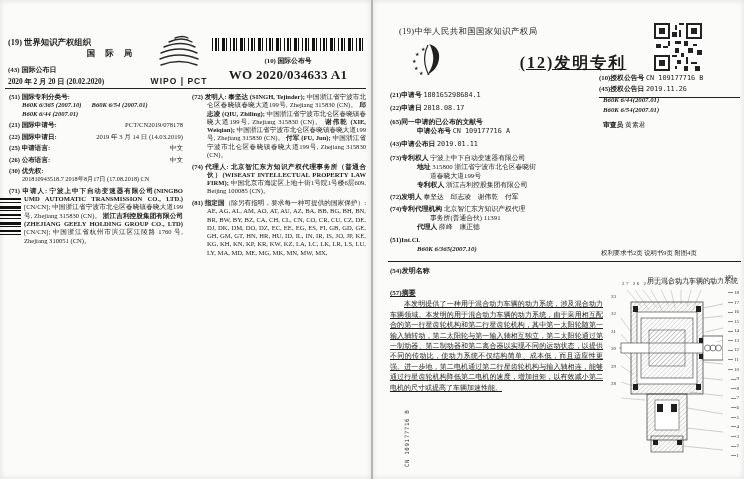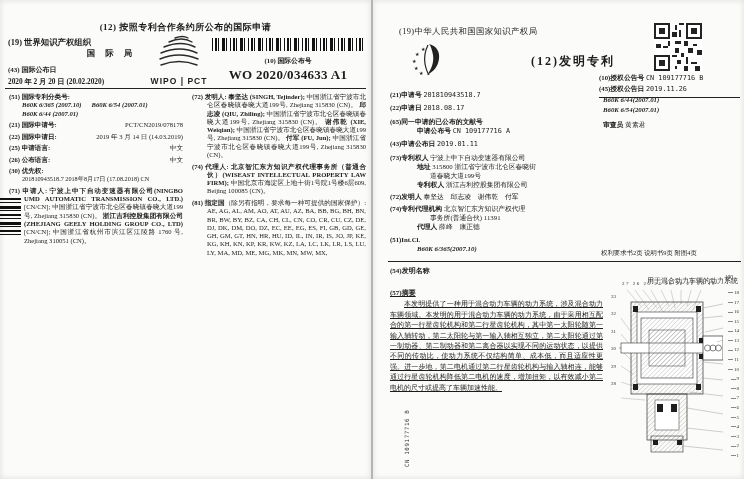--- a/index.html
+++ b/index.html
@@ -37,21 +37,21 @@
   .hang{padding-left:15px;text-indent:-15px;text-align:justify;margin:0 0 3.2px 0;}
   .ipcwrap{display:flex;gap:10px;padding-left:13px;}
   .barcode-side{position:absolute;left:0;top:198px;width:21px;height:39px;
       background:repeating-linear-gradient(180deg,#111 0 2px,transparent 2px 4px,#111 4px 5px,
       transparent 5px 8px,#111 8px 11px,transparent 11px 12px,#111 12px 13px,transparent 13px 16px);}
 
   
   .rp-office{position:absolute;top:26px;left:26px;font-size:8.4px;letter-spacing:.4px;}
   .rp-logo{position:absolute;top:42px;left:34px;}
   .rp-doctype{position:absolute;top:53px;left:120px;width:160px;text-align:center;
-              font-size:12px;font-weight:bold;letter-spacing:2px;}
+              font-size:16px;font-weight:bold;letter-spacing:2px;text-decoration:underline;}
   .rp-qr{position:absolute;top:23px;right:42px;width:48px;height:48px;}
   .rp-grant{position:absolute;top:73px;left:226px;right:4px;font-size:6.8px;line-height:9.5px;
             border-bottom:1px solid #222;padding-bottom:3px;}
   .rp-fields{position:absolute;top:90px;left:17px;width:200px;font-size:6.8px;line-height:9px;}
   .rf{margin-bottom:3.4px;}
   .rf .sub{padding-left:27px;}
   .rf .sub2{padding-left:40px;}
   .rp-ipc2{position:absolute;top:95px;left:230px;font-size:6.8px;line-height:10px;}
   .rp-ipc2 .exam{margin-top:5px;}
   .rp-pages{position:absolute;top:249px;left:228px;right:8px;font-size:6.4px;}
@@ -75,21 +75,20 @@
   .fig-right div::before{content:"";display:inline-block;width:5px;height:1px;
              background:#888;vertical-align:middle;margin-right:1px;}
   .fig-svg{position:absolute;top:16px;left:8px;}
 </style>
 </head>
 <body>
 
 <div class="sheet">
 
   <div class="page">
-    <div class="lp-title">(12) 按照专利合作条约所公布的国际申请</div>
 
     <div class="lp-org">
       <div class="b">(19) 世界知识产权组织</div>
       <div class="b org2">国 际 局</div>
       <div class="pdl">(43) 国际公布日</div>
       <div class="pdv">2020 年 2 月 20 日 (20.02.2020)</div>
     </div>
 
     <div class="lp-logo">
       <svg width="56" height="36" viewBox="0 0 56 36">
@@ -233,21 +232,21 @@
       </div>
       <div>
         <span class="b">(45)授权公告日</span>
         <span class="mono">2019.11.26</span>
       </div>
     </div>
 
     <div class="rp-fields">
       <div class="rf">
         <span class="b">(21)申请号</span>
-        <span class="mono">201810943518.7</span>
+        <span class="mono">180165298684.1</span>
       </div>
       <div class="rf">
         <span class="b">(22)申请日</span>
         <span class="mono">2018.08.17</span>
       </div>
       <div class="rf">
         <div class="b">(65)同一申请的已公布的文献号</div>
         <div class="sub"><span class="b">申请公布号</span> <span class="mono">CN 109177716 A</span></div>
       </div>
       <div class="rf">

